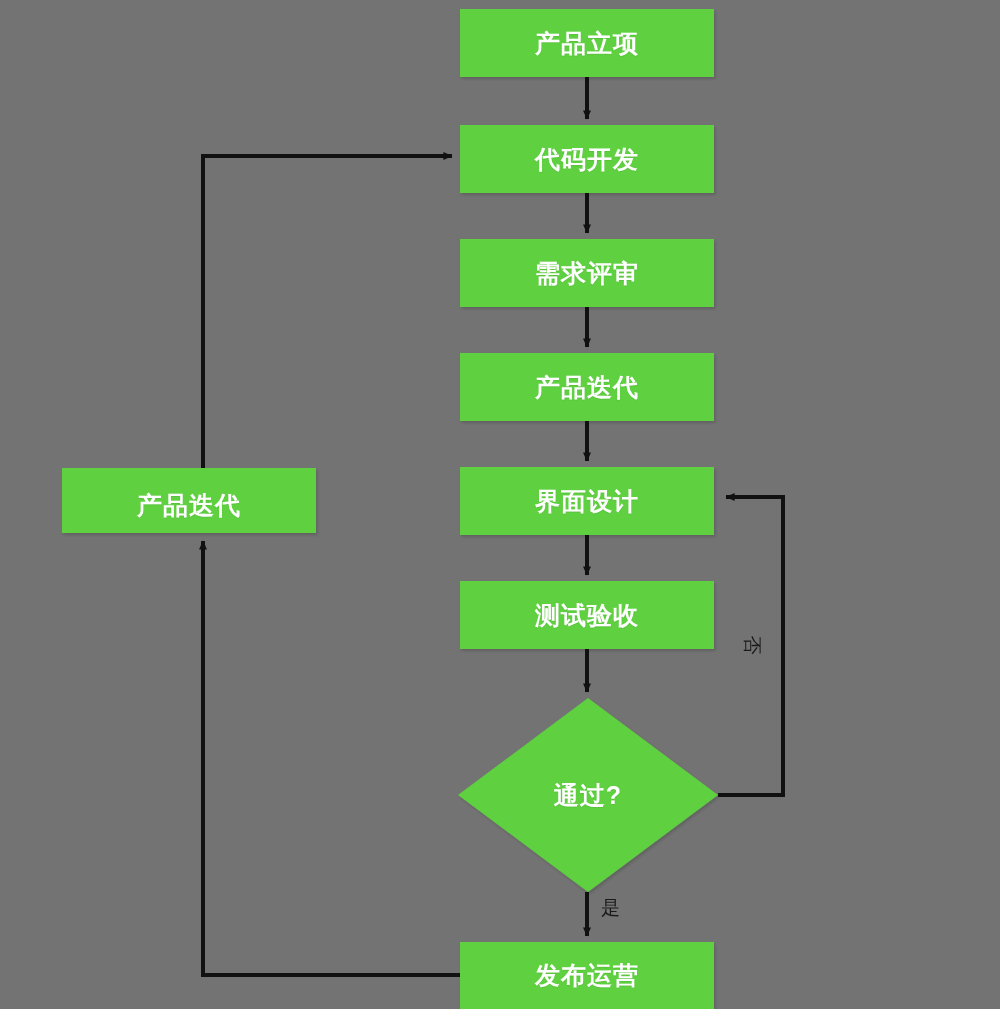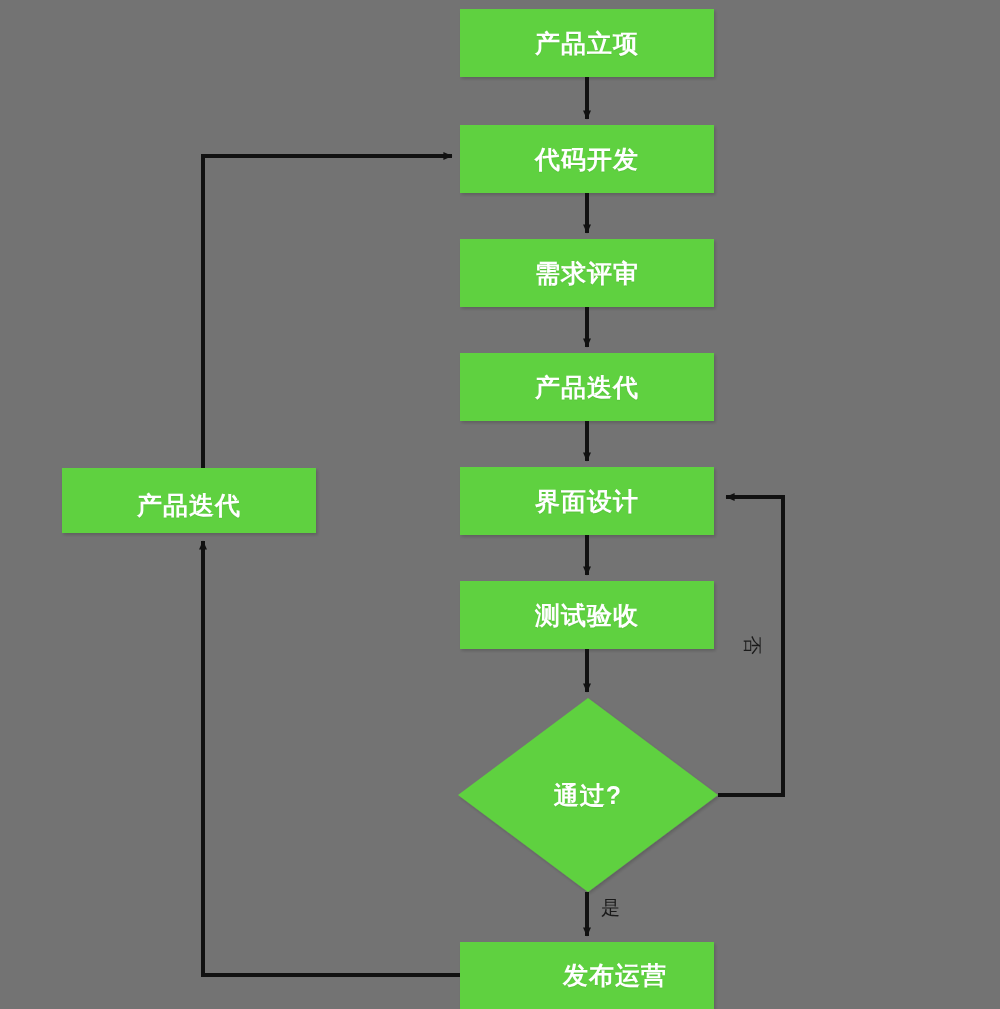--- a/index.html
+++ b/index.html
@@ -103,21 +103,21 @@
   <div class="node-label" style="left:460px; top:239px; width:254px; height:68px;">需求评审</div>
 
   <div class="node-label" style="left:460px; top:353px; width:254px; height:68px;">产品迭代</div>
 
   <div class="node-label" style="left:460px; top:467px; width:254px; height:68px;">界面设计</div>
 
   <div class="node-label" style="left:460px; top:581px; width:254px; height:68px;border-radius:23px;">测试验收</div>
 
   <div class="node-label" style="left:458px; top:698px; width:260px; height:194px;">通过?</div>
 
-  <div class="node-label" style="left:460px; top:942px; width:254px; height:67px;padding-left:28px;">发布运营</div>
+  <div class="node-label" style="left:460px; top:942px; width:254px; height:67px;">发布运营</div>
 
   <div class="node-label" style="left:62px; top:468px; width:254px; height:75px;">产品迭代</div>
 
   <div class="edge-label" style="left:601px; top:895px;">是</div>
 
   <div class="edge-label vertical-cw" style="left:742px; top:632px;">否</div>
 
 </div>
 
 </body></html>

